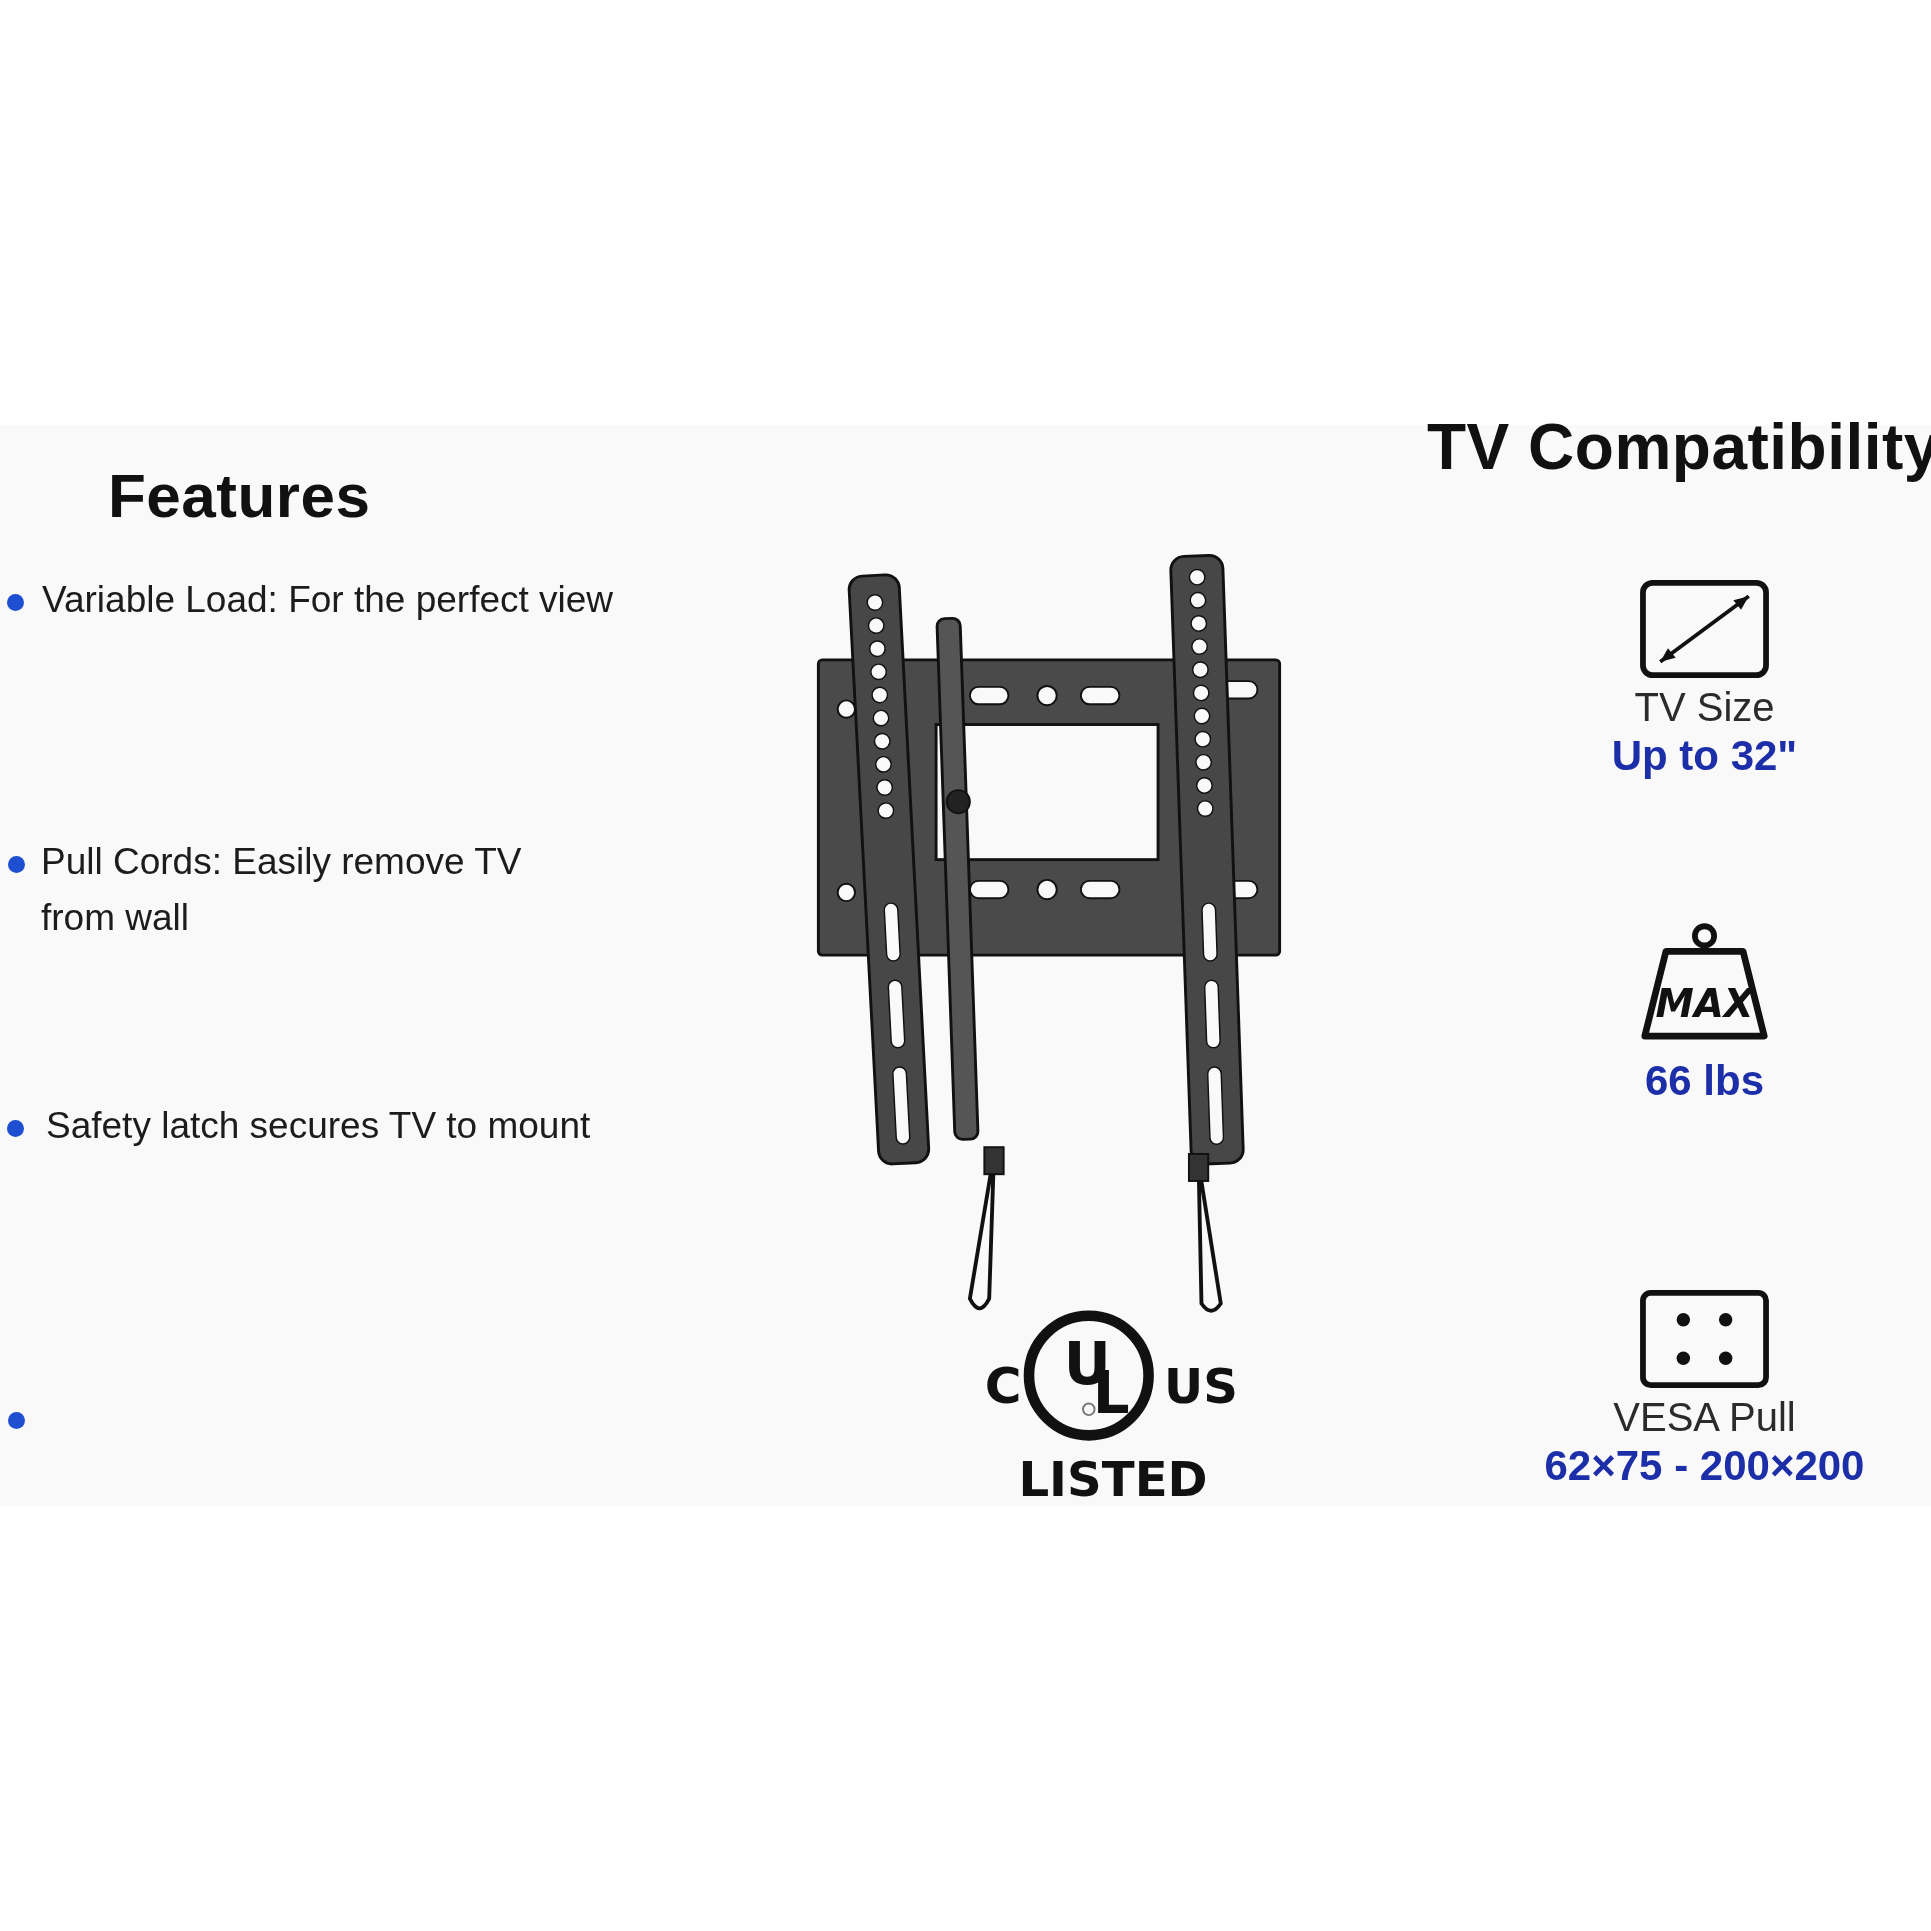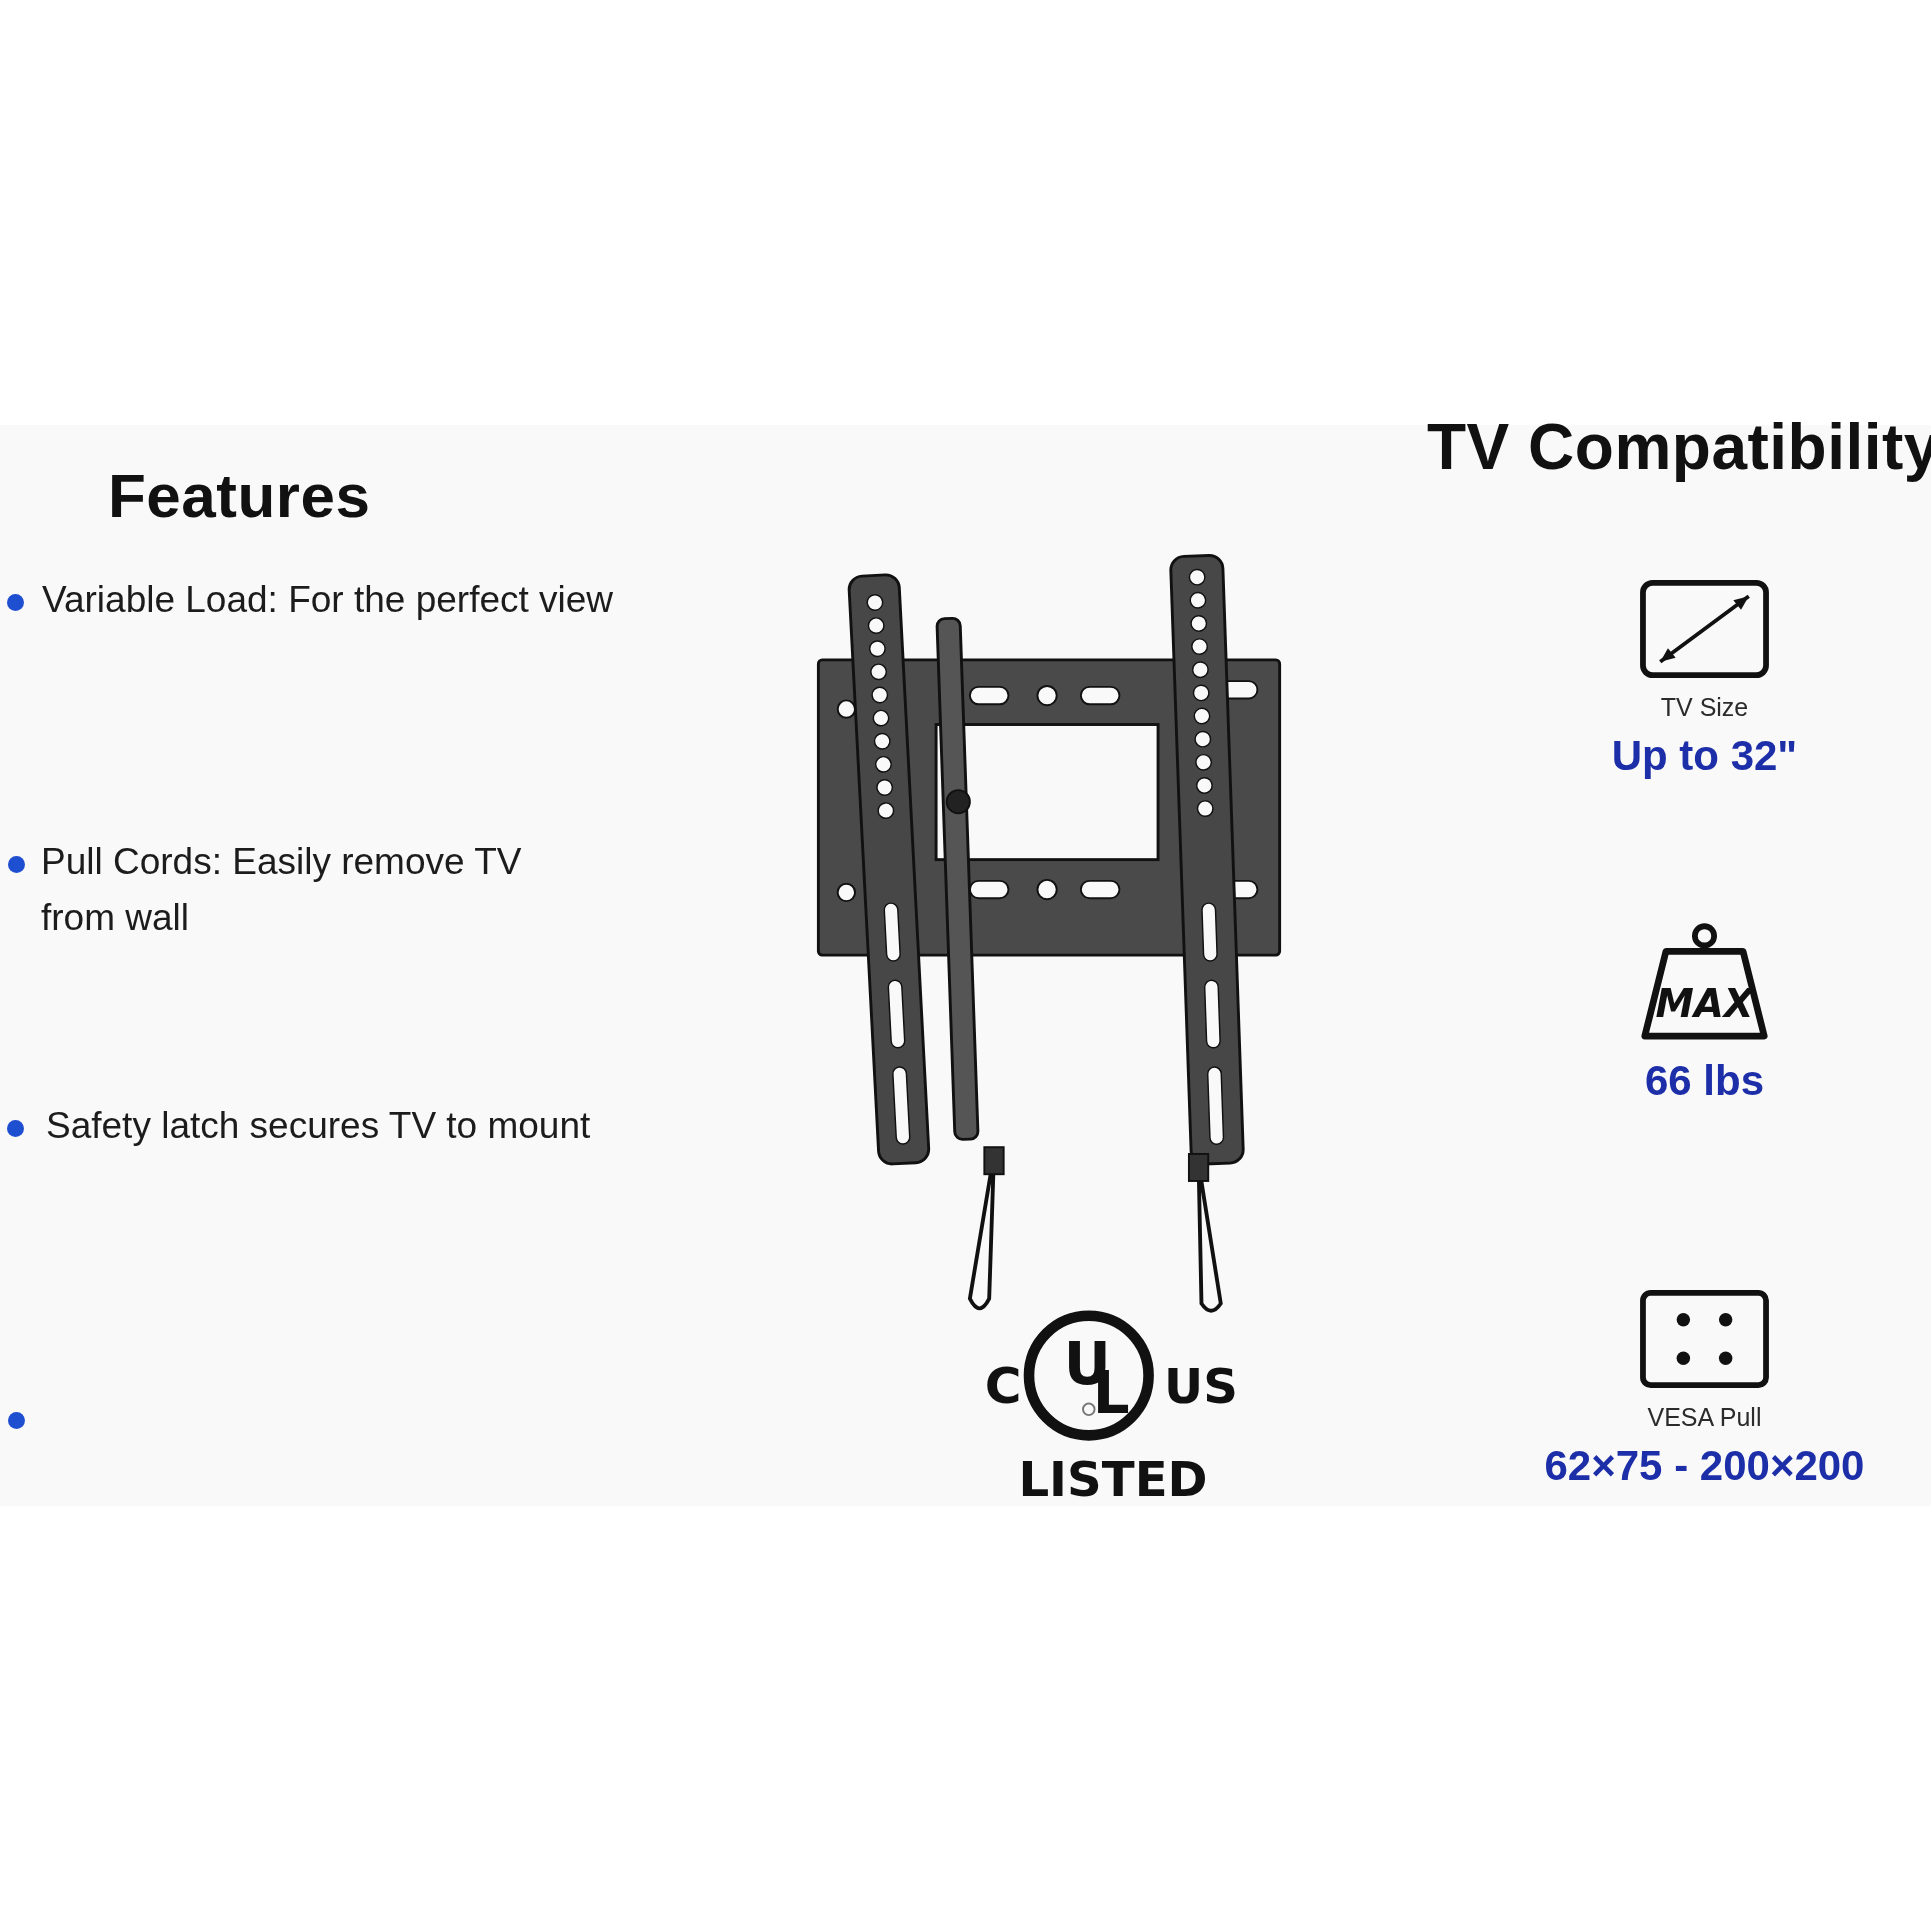--- a/index.html
+++ b/index.html
@@ -30,21 +30,21 @@
     .f3 { left: 46px; top: 1098px; }
     .f4 { left: 37px; top: 1390px; width: 637px; }
     .f1 .dot { left: -35px; }
     .f2 .dot { left: -33px; }
     .f3 .dot { left: -39px; }
     .f4 .dot { left: -29px; }
 
     .spec {
       position: absolute; width: 425px; text-align: center;
     }
-    .spec .label { font-size: 25px; color: #2b2b2b; line-height: 44px; }
+    .spec .label { font-size: 40px; color: #2b2b2b; line-height: 44px; }
     .spec .value { font-size: 42px; font-weight: 700; color: #1d2fa8; line-height: 54px; }
     .spec-size { left: 1492px; top: 579px; }
     .spec-load { left: 1492px; top: 922px; }
     .spec-vesa { left: 1492px; top: 1289px; }
     .spec .icon { display: block; margin: 0 auto 5.8px auto; }
 
     .mount { position: absolute; left: 801px; top: 536px; }
     .ul-mark { position: absolute; left: 975px; top: 1303px; }
   </style>
 </head>

